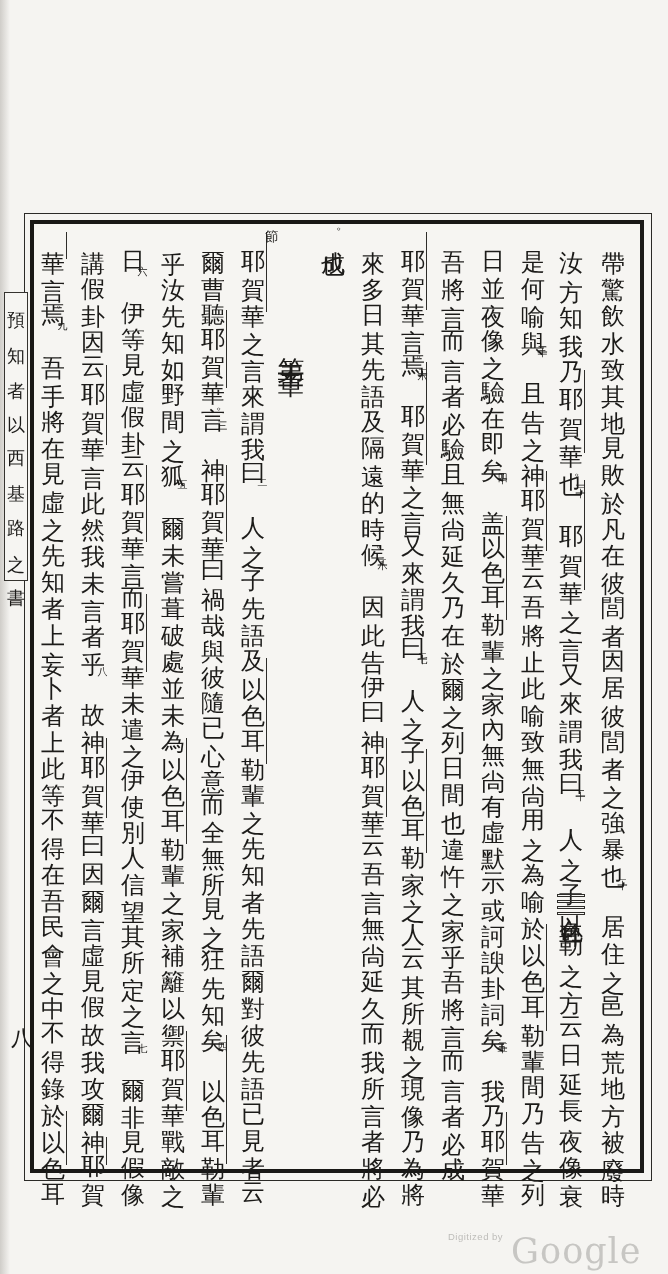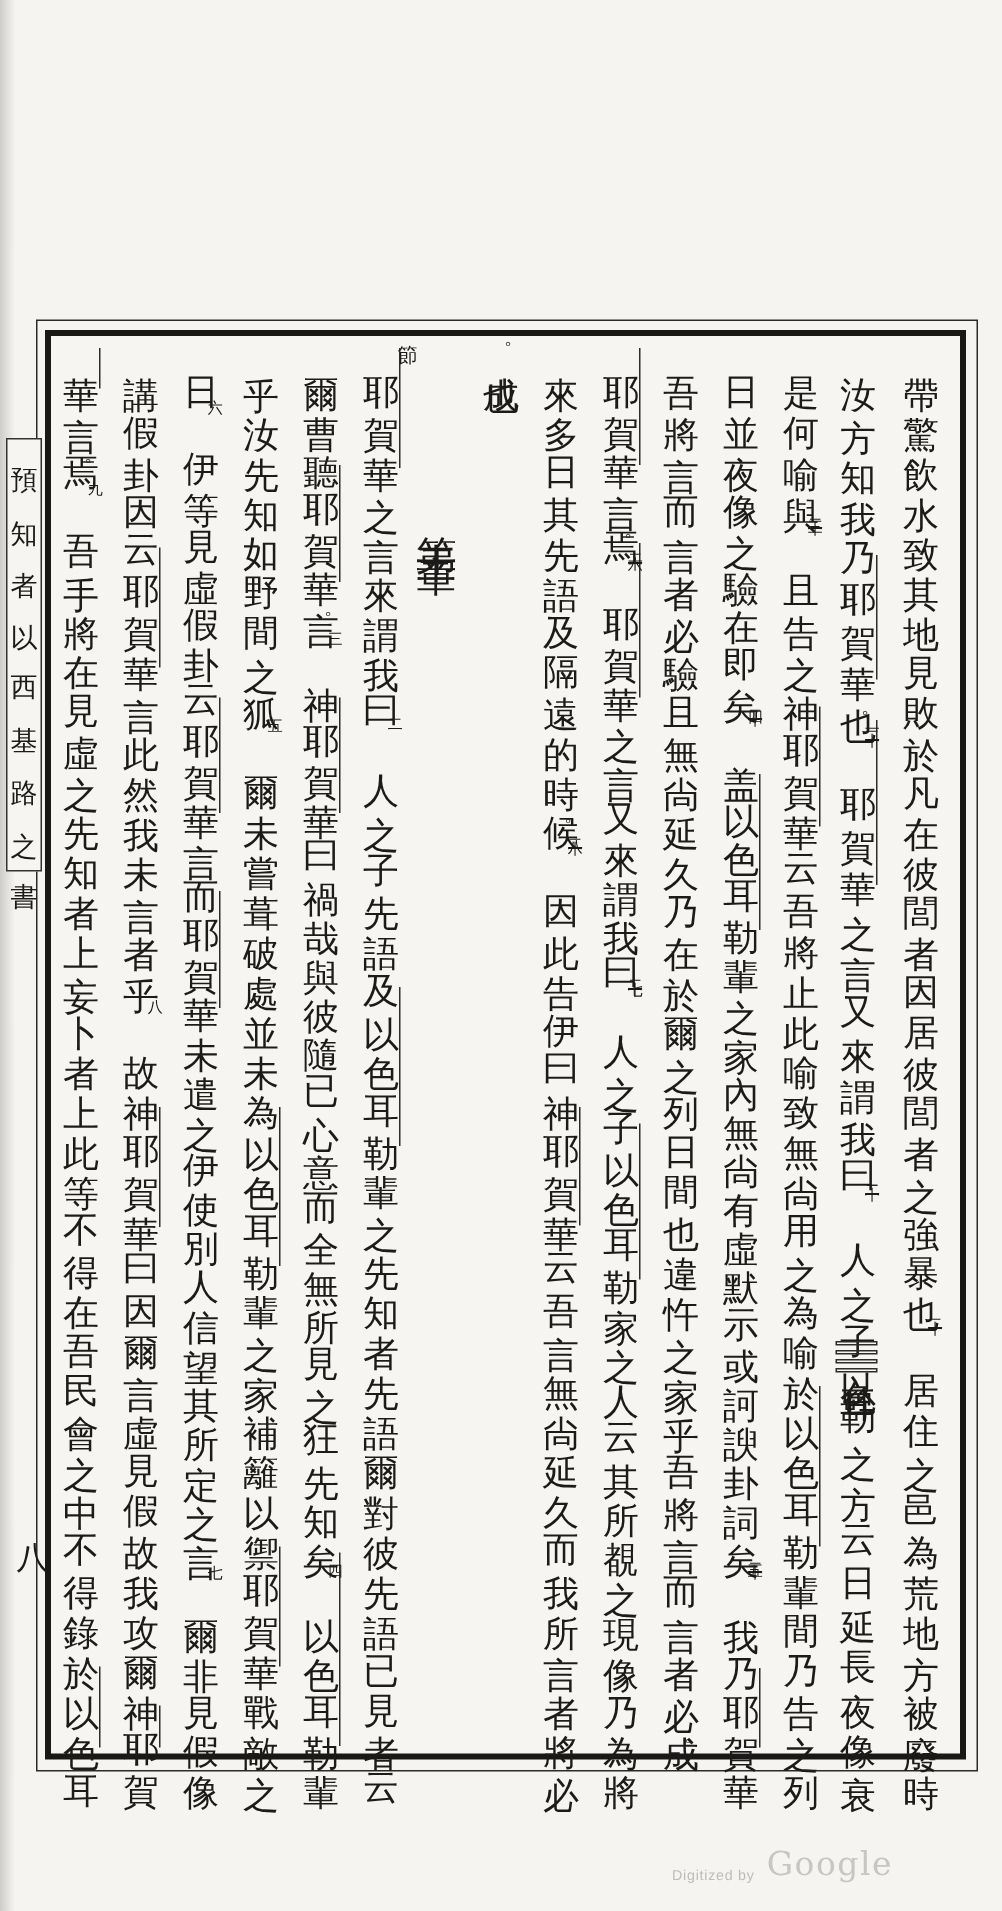--- a/index.html
+++ b/index.html
@@ -23,24 +23,24 @@
   .seg-p{display:inline-block;height:0;overflow:visible;font-size:13px;
         transform:translateX(9px) translateY(-8px);}
   .nbox{display:inline-block;box-sizing:content-box;border:1.5px solid #2e2d2a;
         margin:1.5px 0;padding:0 1px;line-height:1;}
   .verse-hdr{position:absolute;left:265px;top:228px;font-size:13.5px;letter-spacing:0;}
   .spine{position:absolute;box-sizing:border-box;left:4px;top:292px;width:24px;height:289px;
         border:1.5px solid #35332f;display:flex;justify-content:center;background:#f6f5f2;}
   .spine-text{writing-mode:vertical-rl;text-orientation:upright;font-size:18px;height:276px;
         margin-top:5px;text-align:justify;text-align-last:justify;letter-spacing:0;line-height:1;}
   .pagenum{position:absolute;left:11px;top:1024px;font-size:21px;}
-  .watermark{position:absolute;left:448px;top:1231px;display:flex;align-items:flex-end;
+  .watermark{position:absolute;left:448px;top:1231px;display:flex;align-items:flex-start;
         font-family:"Liberation Sans","DejaVu Sans",sans-serif;}
   .wm-prefix{font-size:9.5px;color:#bdbcb9;letter-spacing:0.5px;}
-  .wm-brand{font-family:"DejaVu Serif","Liberation Serif",serif;font-size:22px;color:#c7c6c3;
+  .wm-brand{font-family:"DejaVu Serif","Liberation Serif",serif;font-size:35px;color:#c7c6c3;
         margin-left:8px;letter-spacing:1px;}
 </style>
 </head>
 <body>
 
 <div class="page">
   <div class="edge-shadow"></div>
 
   <div class="frame-outer"></div>
   <div class="frame-inner"></div>

